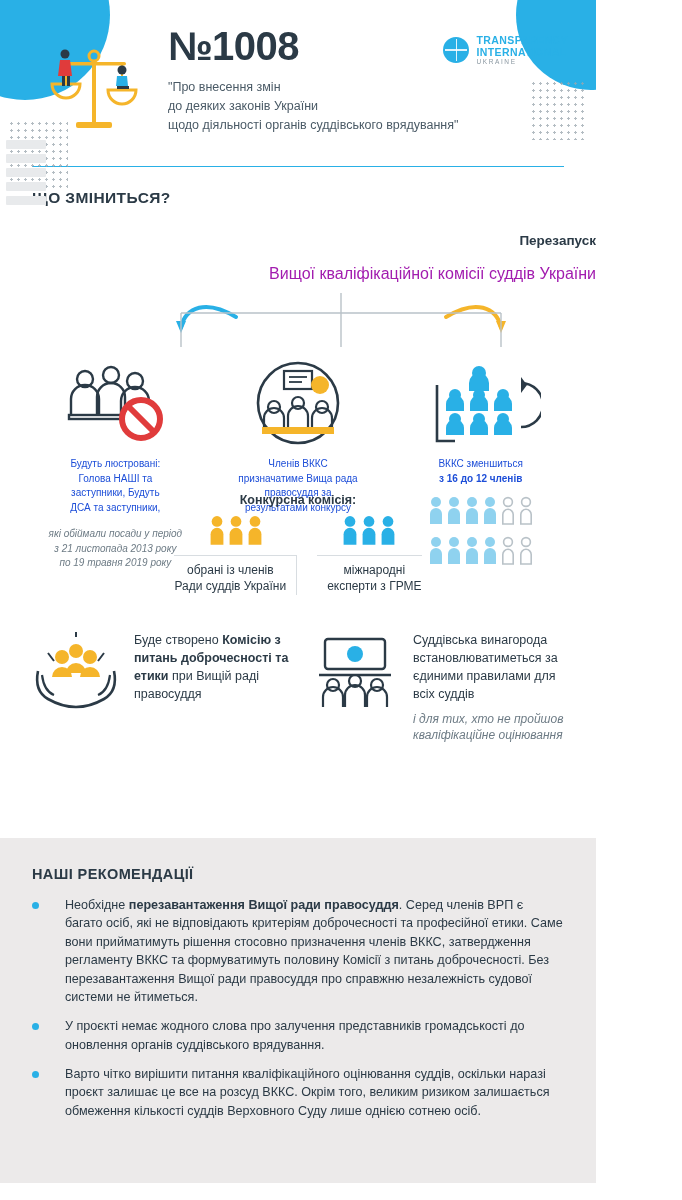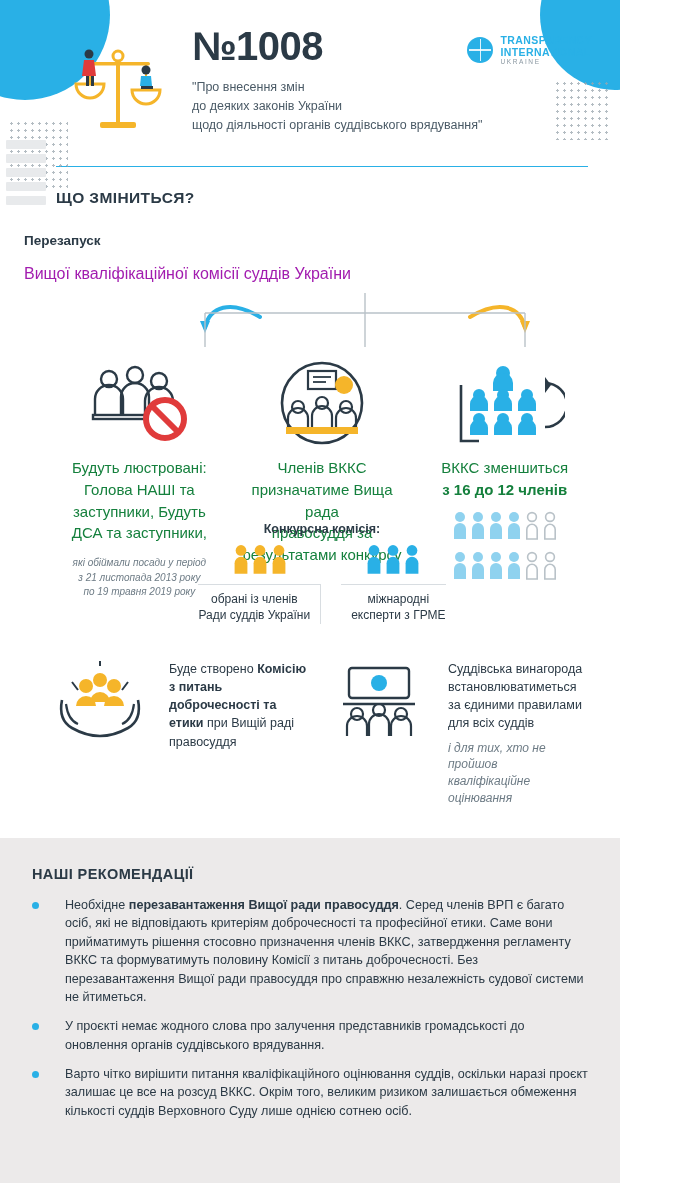--- a/index.html
+++ b/index.html
@@ -13,21 +13,20 @@
     font-family: "Liberation Sans", sans-serif;
     color: #2b3a46;
     overflow: hidden;
     position: relative;
   }
   .page {
     position: relative;
     width: 596px;
     height: 1200px;
     overflow: hidden;
-    padding-left: 24px;
   }
 
   
   .deco { position: absolute; pointer-events: none; }
   .deco-top-left-circle {
     left: -60px; top: -70px;
     width: 170px; height: 170px;
     border-radius: 50%;
     background: #29b0e6;
   }
@@ -140,21 +139,21 @@
   .section-title {
     font-size: 15.5px;
     font-weight: bold;
     color: #2b3a46;
     letter-spacing: .4px;
     padding: 22px 32px 0 32px;
   }
 
   
   .restart {
-    text-align: left;
+    text-align: right;
     margin-top: 26px;
   }
   .restart-title {
     font-size: 13.5px;
     font-weight: bold;
     color: #2b3a46;
   }
   .restart-sub {
     font-size: 16px;
     color: #a21caf;
@@ -178,23 +177,23 @@
     padding: 0 6px;
     box-sizing: border-box;
   }
   .col-illu {
     height: 96px;
     display: flex;
     align-items: center;
     justify-content: center;
   }
   .col-text {
-    font-size: 15px;
+    font-size: 10px;
     line-height: 1.45;
-    color: #15803d;
+    color: #1d4ed8;
     margin-top: 6px;
   }
   .note {
     font-size: 10px;
     font-style: italic;
     color: #6d7b85;
     line-height: 1.45;
     margin-top: 12px;
   }
 
@@ -246,21 +245,20 @@
     flex: 1 1 50%;
     display: flex;
     align-items: flex-start;
     gap: 10px;
   }
   .bblock-illu { flex: 0 0 auto; }
   .bblock-text {
     font-size: 12.5px;
     line-height: 1.45;
     color: #2b3a46;
-    margin-left: 11px;
   }
   .bblock-note {
     font-size: 12px;
     font-style: italic;
     color: #6d7b85;
     line-height: 1.4;
     margin-top: 7px;
   }
 
   

